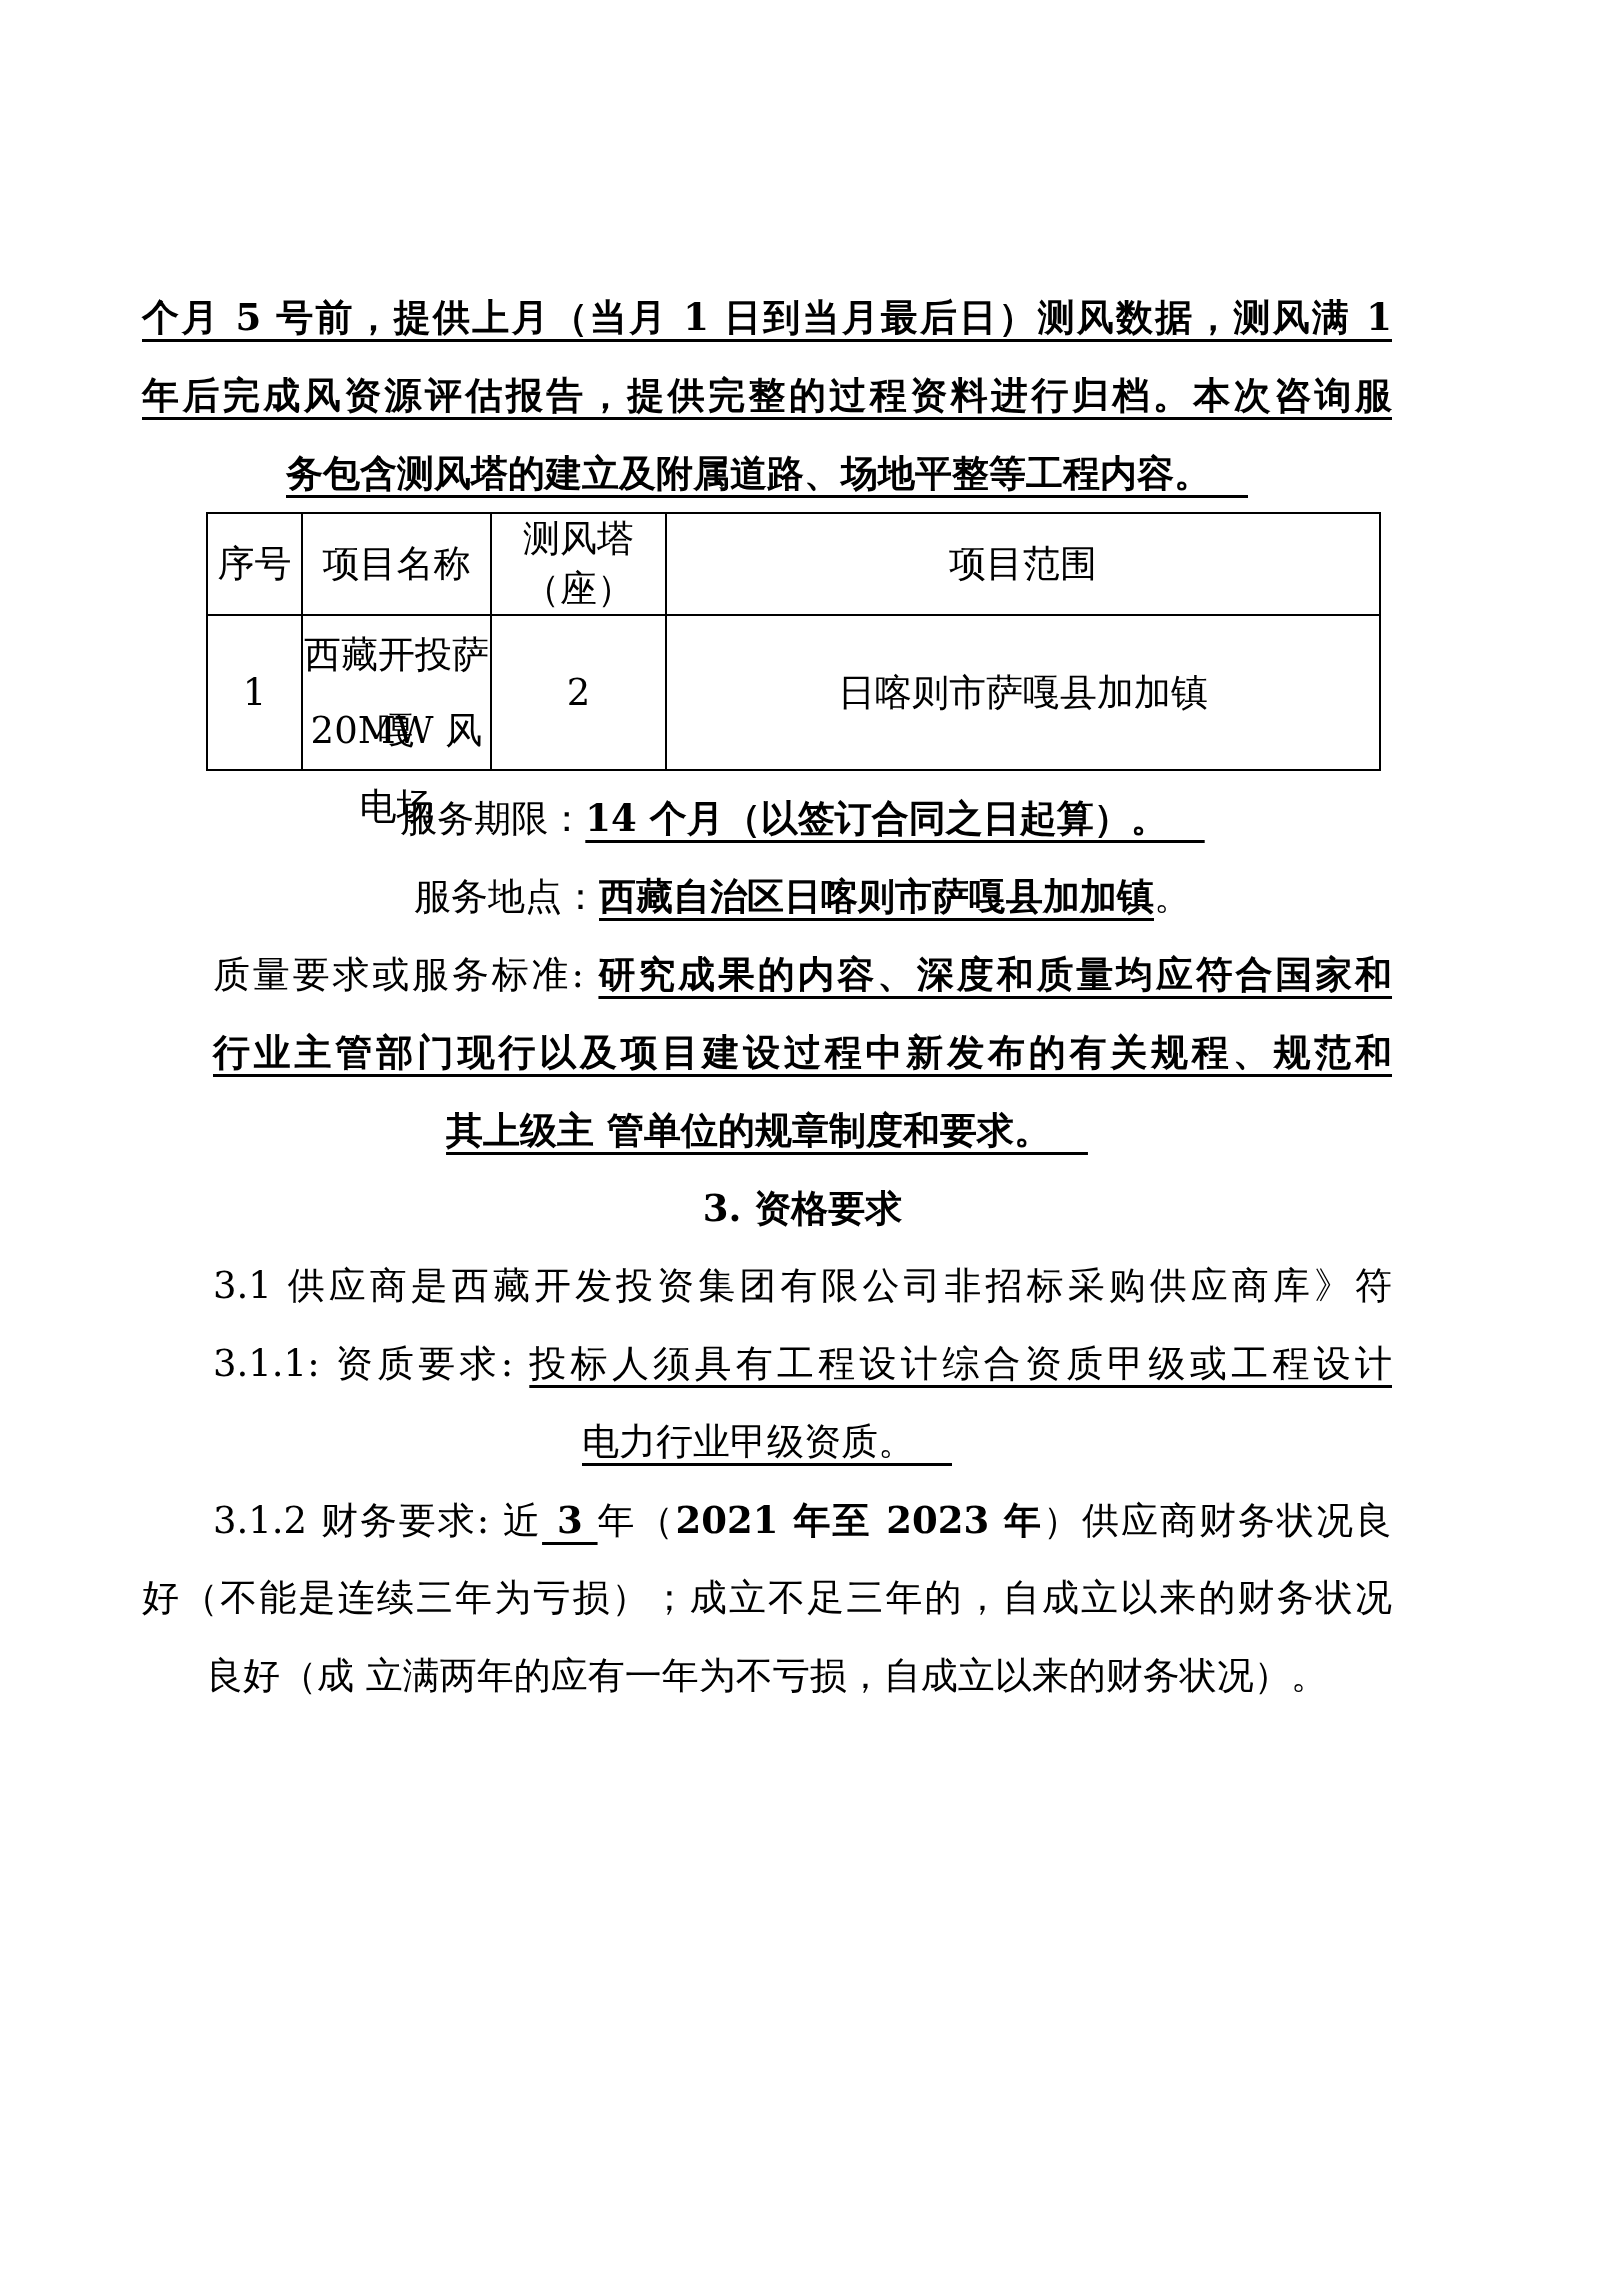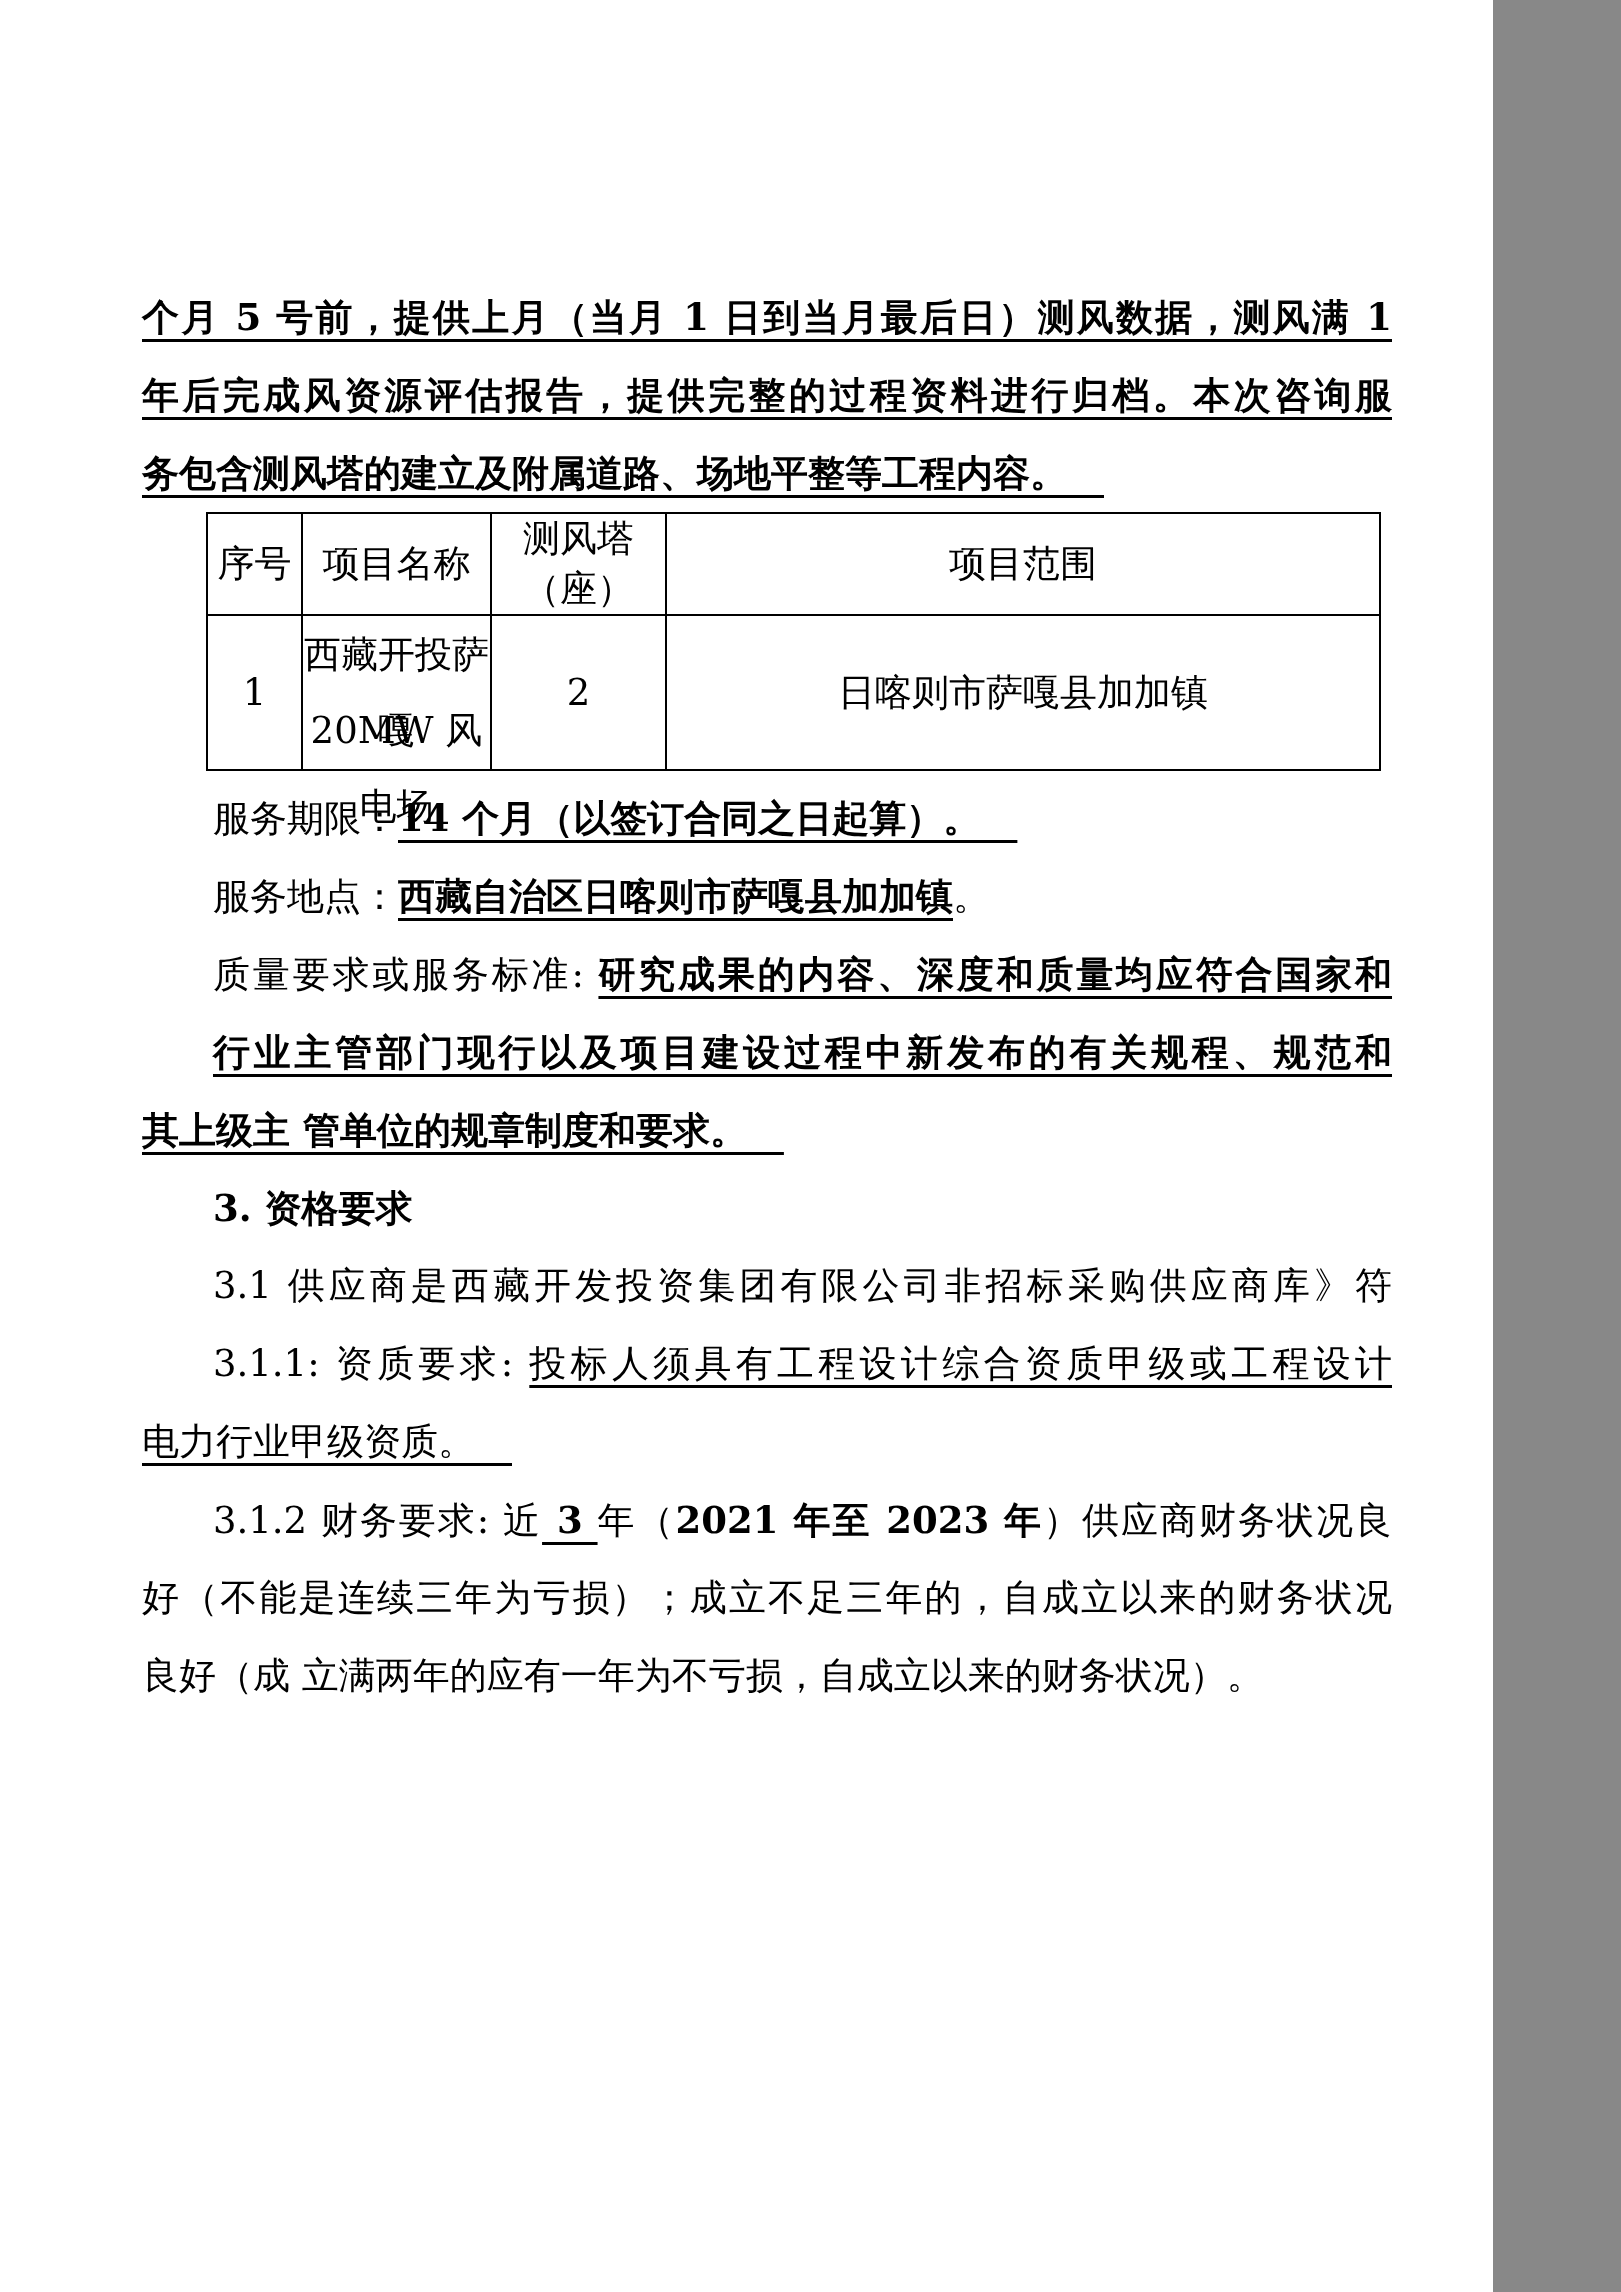--- a/index.html
+++ b/index.html
@@ -1,36 +1,36 @@
 <!DOCTYPE html>
 <html><head>
 <meta charset="utf-8">
 <style>
   html, body { margin: 0; padding: 0; background: #888; }
   .page {
     position: relative;
-    width: 1493px;
+    width: 1621px;
     height: 2293px;
     background: #ffffff;
     color: #000000;
     font-family: "DejaVu Serif", "Liberation Serif", serif;
     overflow: hidden;
   }
   .content {
     position: absolute;
     left: 142px;
     top: 278px;
     width: 1250px;
   }
   .line {
     font-size: 37px;
     line-height: 78px;
     height: 78px;
     white-space: pre-wrap;
-    text-align: left;
+    text-align: center;
   }
   .line.ind { text-indent: 71px; }
   .line.just { text-align: justify; text-align-last: justify; }
   .seg.b { font-weight: bold; }
   .seg.u {
     text-decoration: underline;
     text-decoration-thickness: 2.9px;
     text-underline-offset: 8.8px;
   }
   table.proj {

